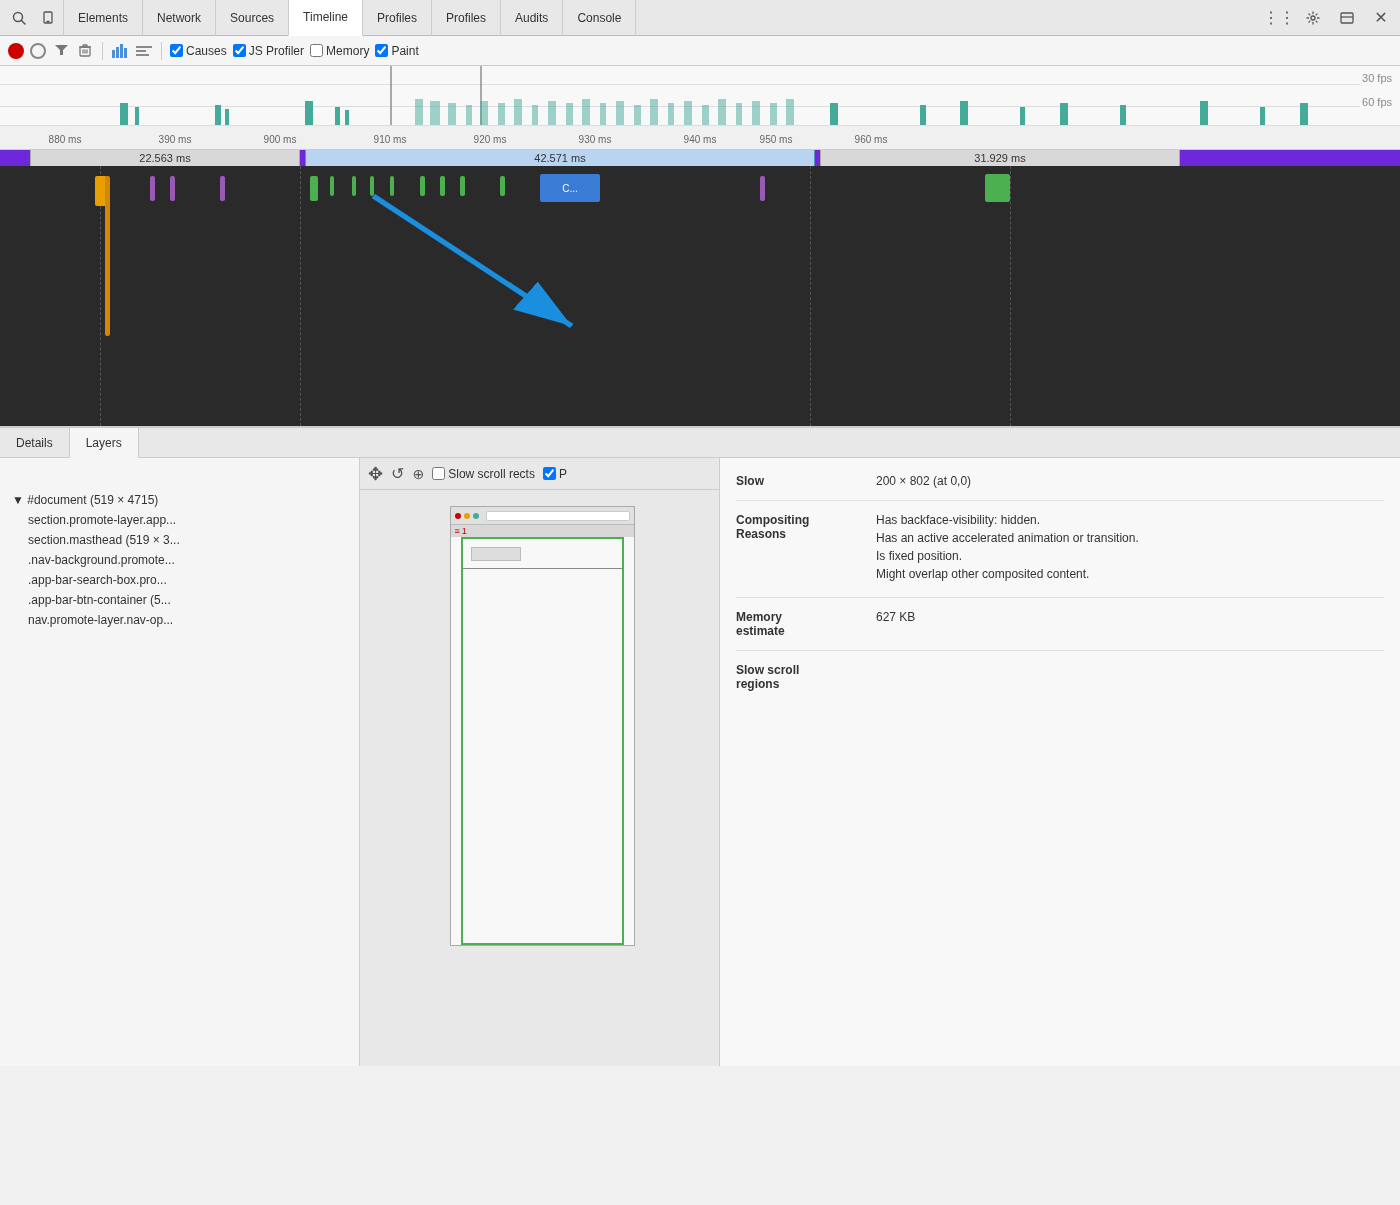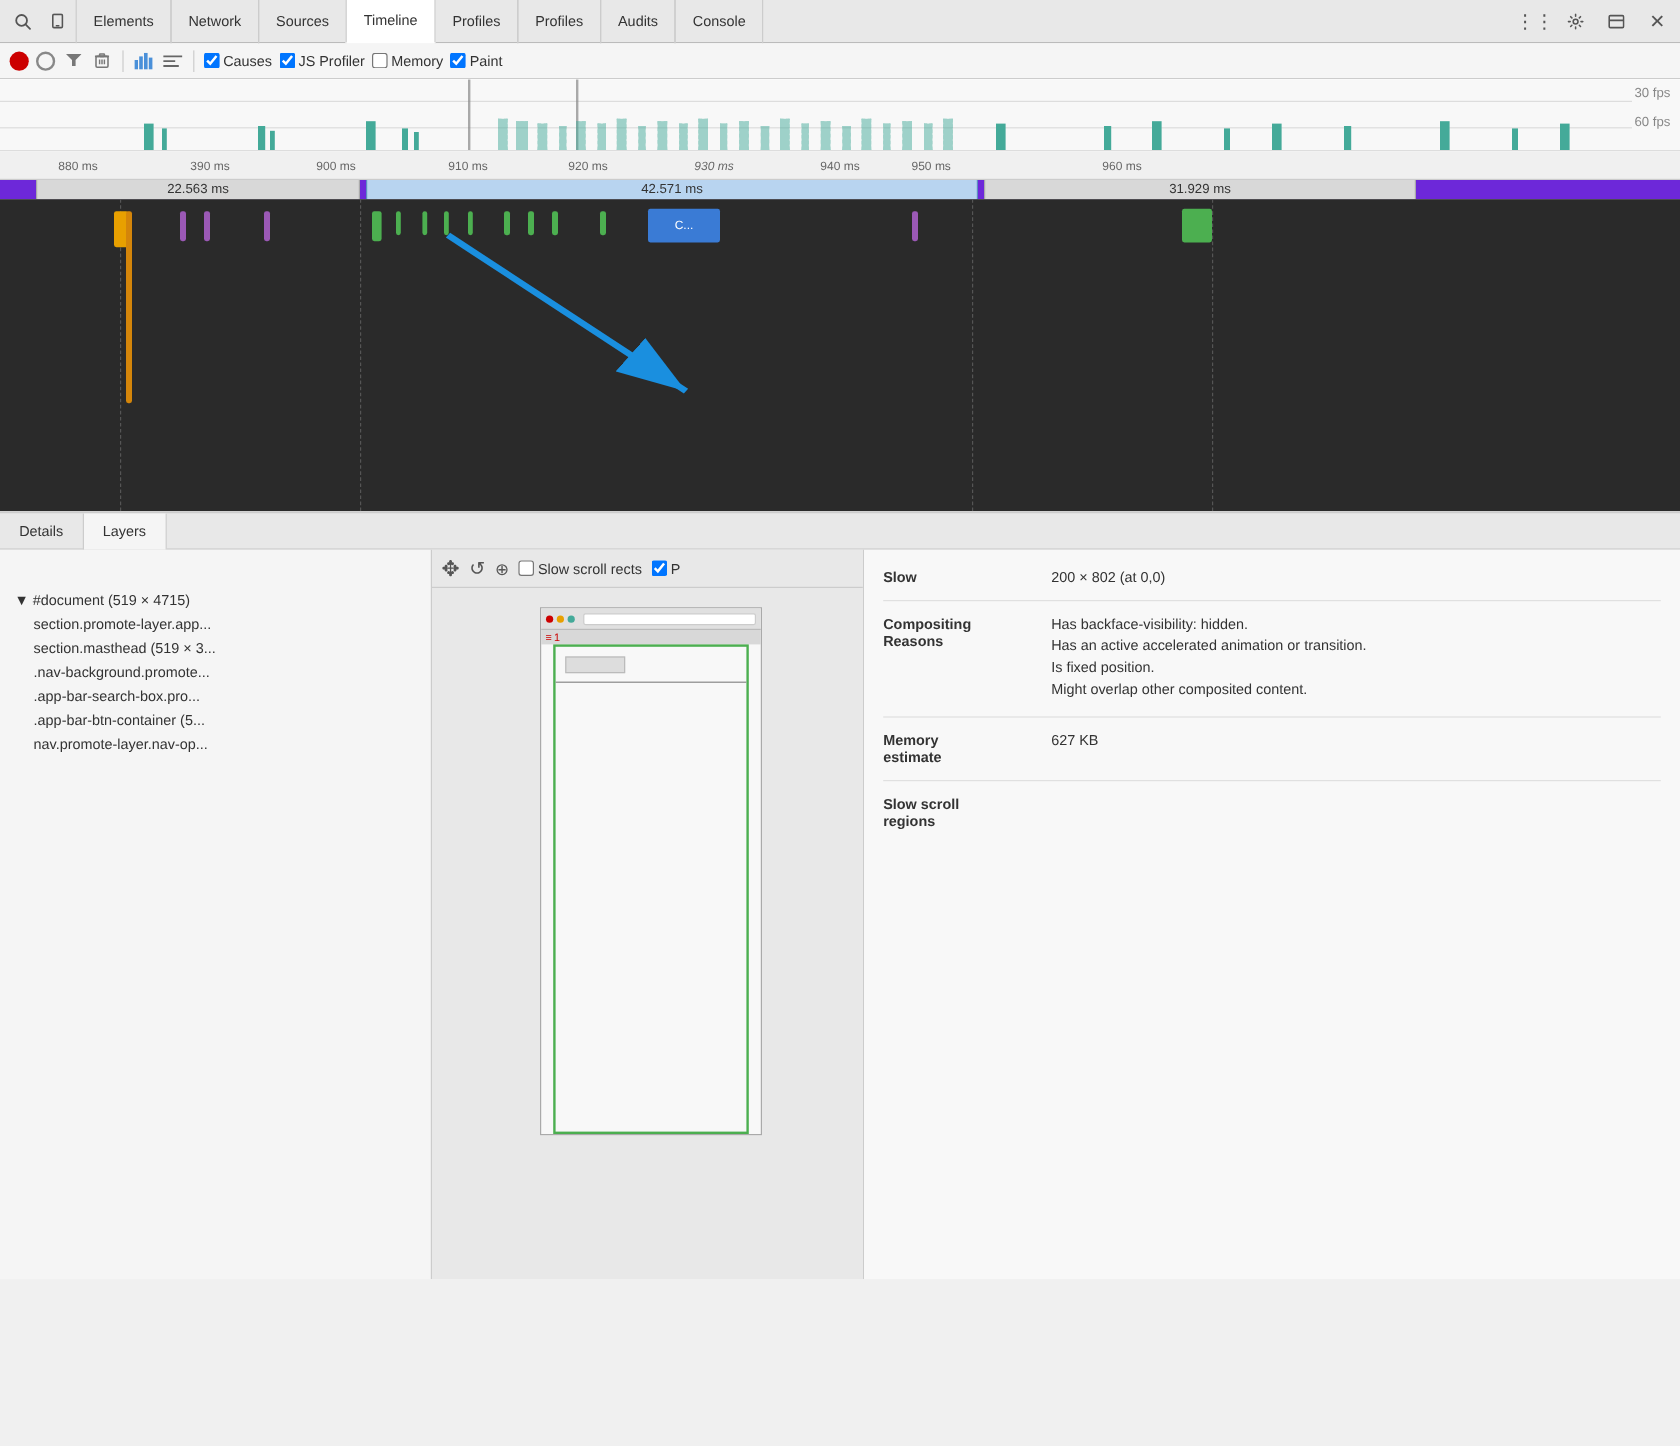--- a/index.html
+++ b/index.html
@@ -455,24 +455,24 @@
     <div style="position:absolute;bottom:0;left:1260px;width:5px;height:18px;background:#4a9;"></div>
     <div style="position:absolute;bottom:0;left:1300px;width:8px;height:22px;background:#4a9;"></div>
   </div>
 
   <div class="timeline-ruler">
     <div class="ruler-tick" style="left: 65px;">880 ms</div>
     <div class="ruler-tick" style="left: 175px;">390 ms</div>
     <div class="ruler-tick" style="left: 280px;">900 ms</div>
     <div class="ruler-tick" style="left: 390px;">910 ms</div>
     <div class="ruler-tick" style="left: 490px;">920 ms</div>
-    <div class="ruler-tick" style="left: 595px; font-style: italic;">930 ms</div>
+    <div class="ruler-tick" style="left: 595px;">930 ms</div>
     <div class="ruler-tick" style="left: 700px;">940 ms</div>
     <div class="ruler-tick" style="left: 776px;">950 ms</div>
-    <div class="ruler-tick" style="left: 935px;">960 ms</div>
+    <div class="ruler-tick" style="left: 871px;">960 ms</div>
   </div>
 
   <div class="frame-bars">
     <div class="frame-bar" style="left: 30px; width: 270px;">
       <span>22.563 ms</span>
     </div>
     <div class="frame-bar selected" style="left: 305px; width: 510px;">
       <span>42.571 ms</span>
     </div>
     <div class="frame-bar" style="left: 820px; width: 360px;">

